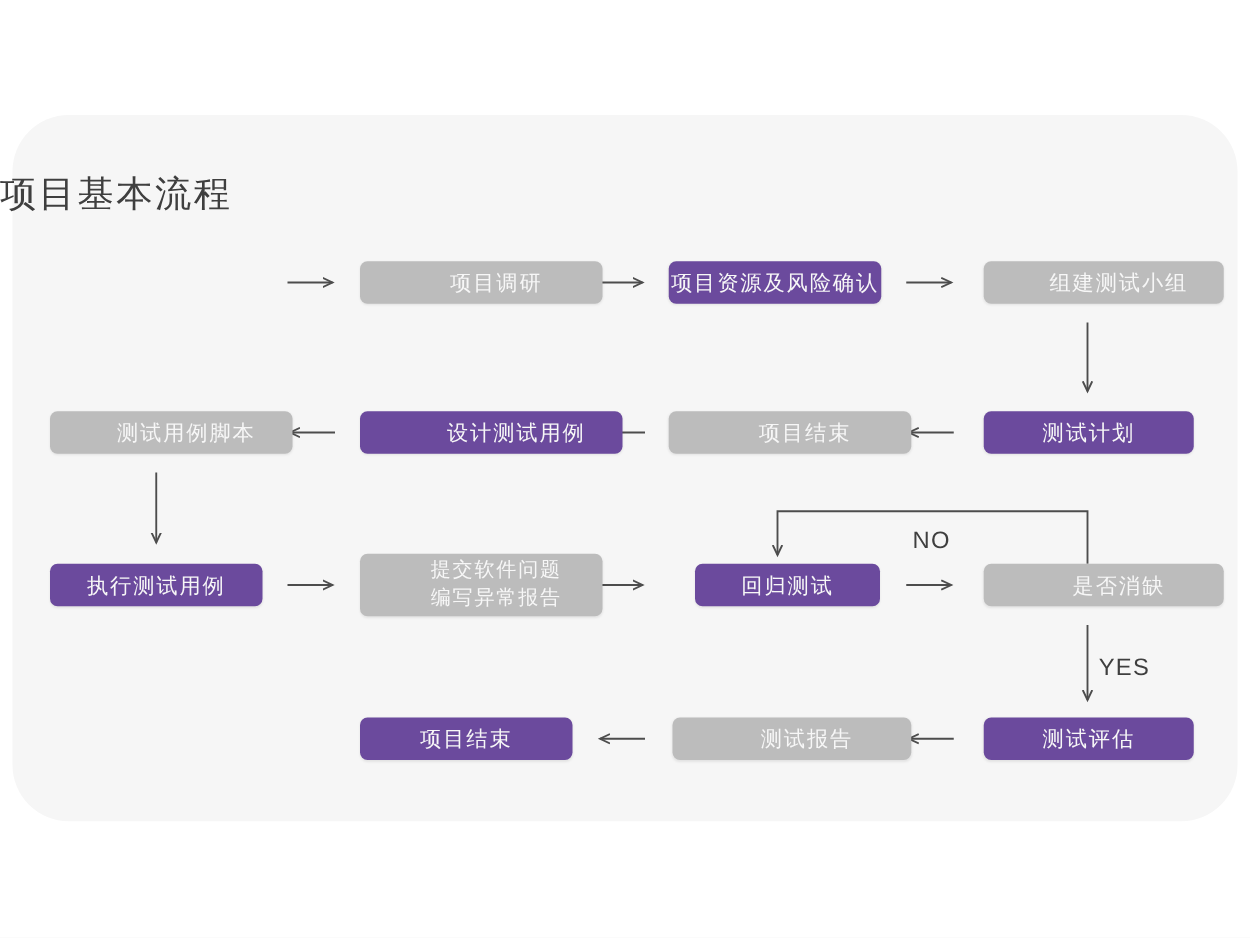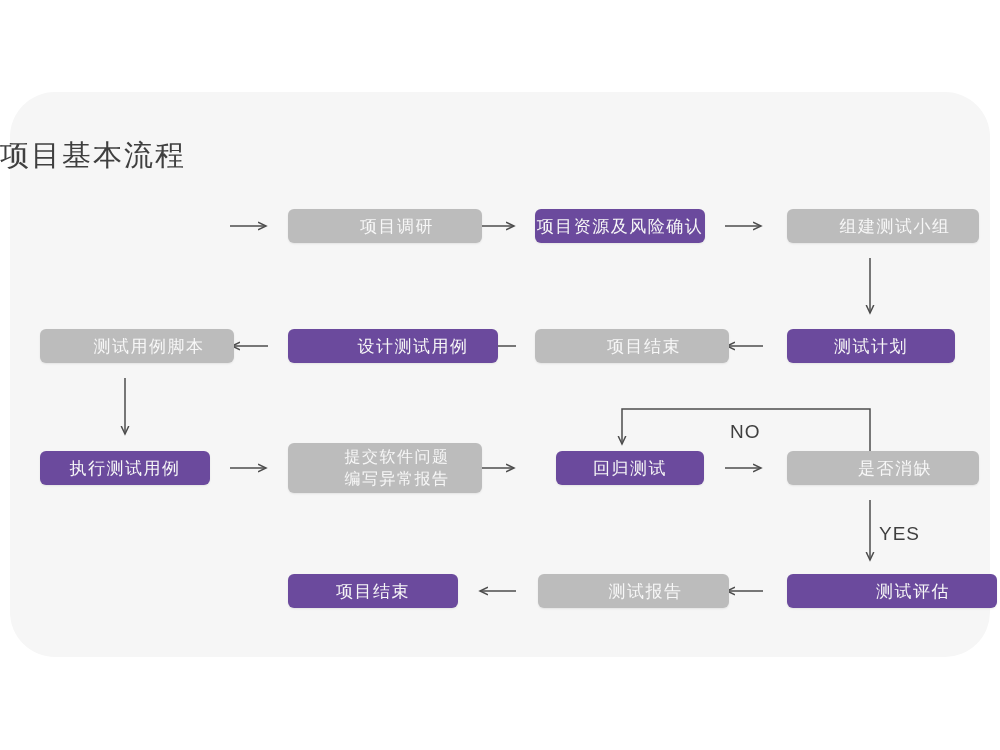--- a/index.html
+++ b/index.html
@@ -95,16 +95,16 @@
   <div class="node gray" style="left:535px; top:329px; width:170px; height:34px;">项目结束</div>
   <div class="node purple" style="left:288px; top:329px; width:170px; height:34px;padding-left:40px;">设计测试用例</div>
   <div class="node gray" style="left:40px;  top:329px; width:170px; height:34px;">测试用例脚本</div>
 
   <div class="node purple" style="left:40px;  top:451px; width:170px; height:34px;">执行测试用例</div>
   <div class="node gray tall" style="left:288px; top:443px; width:170px; height:50px; font-size:16px;">提交软件问题
 编写异常报告</div>
   <div class="node purple" style="left:556px; top:451px; width:148px; height:34px;">回归测试</div>
   <div class="node gray" style="left:787px; top:451px; width:168px; height:34px;">是否消缺</div>
 
-  <div class="node purple" style="left:787px; top:574px; width:168px; height:34px;padding-left:42px;">测试评估</div>
+  <div class="node purple" style="left:787px; top:574px; width:168px; height:34px;">测试评估</div>
   <div class="node gray" style="left:538px; top:574px; width:167px; height:34px;">测试报告</div>
   <div class="node purple" style="left:288px; top:574px; width:170px; height:34px;">项目结束</div>
 </div>
 
 </body></html>

